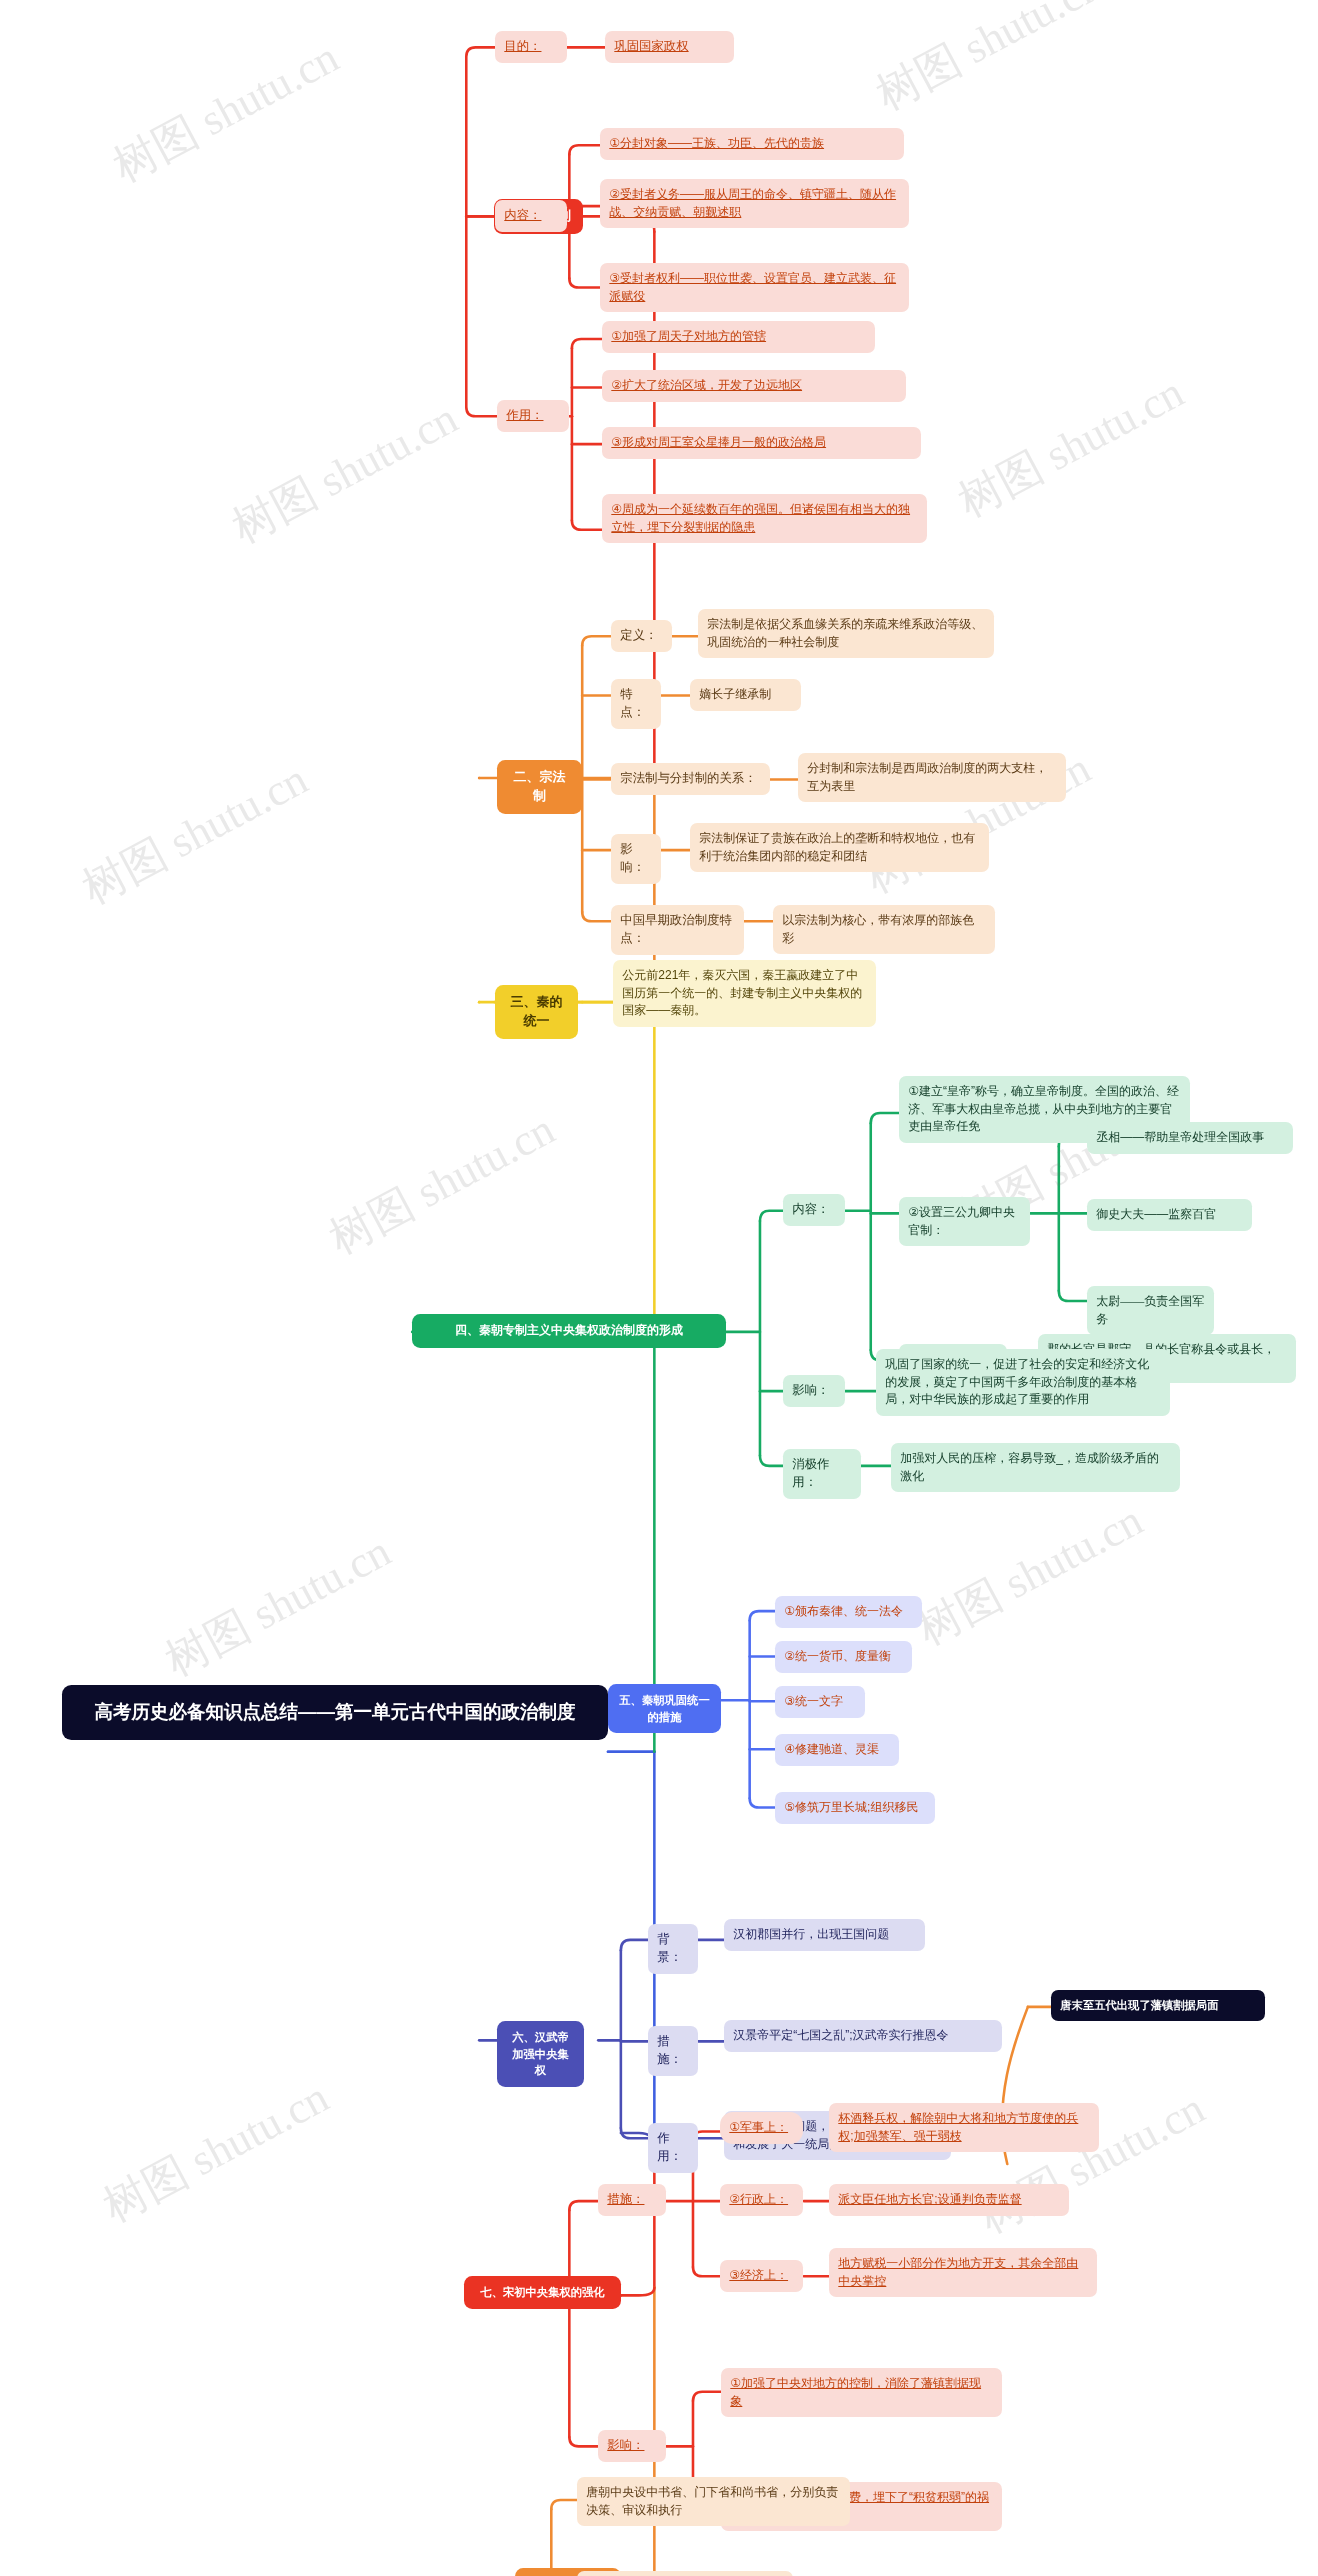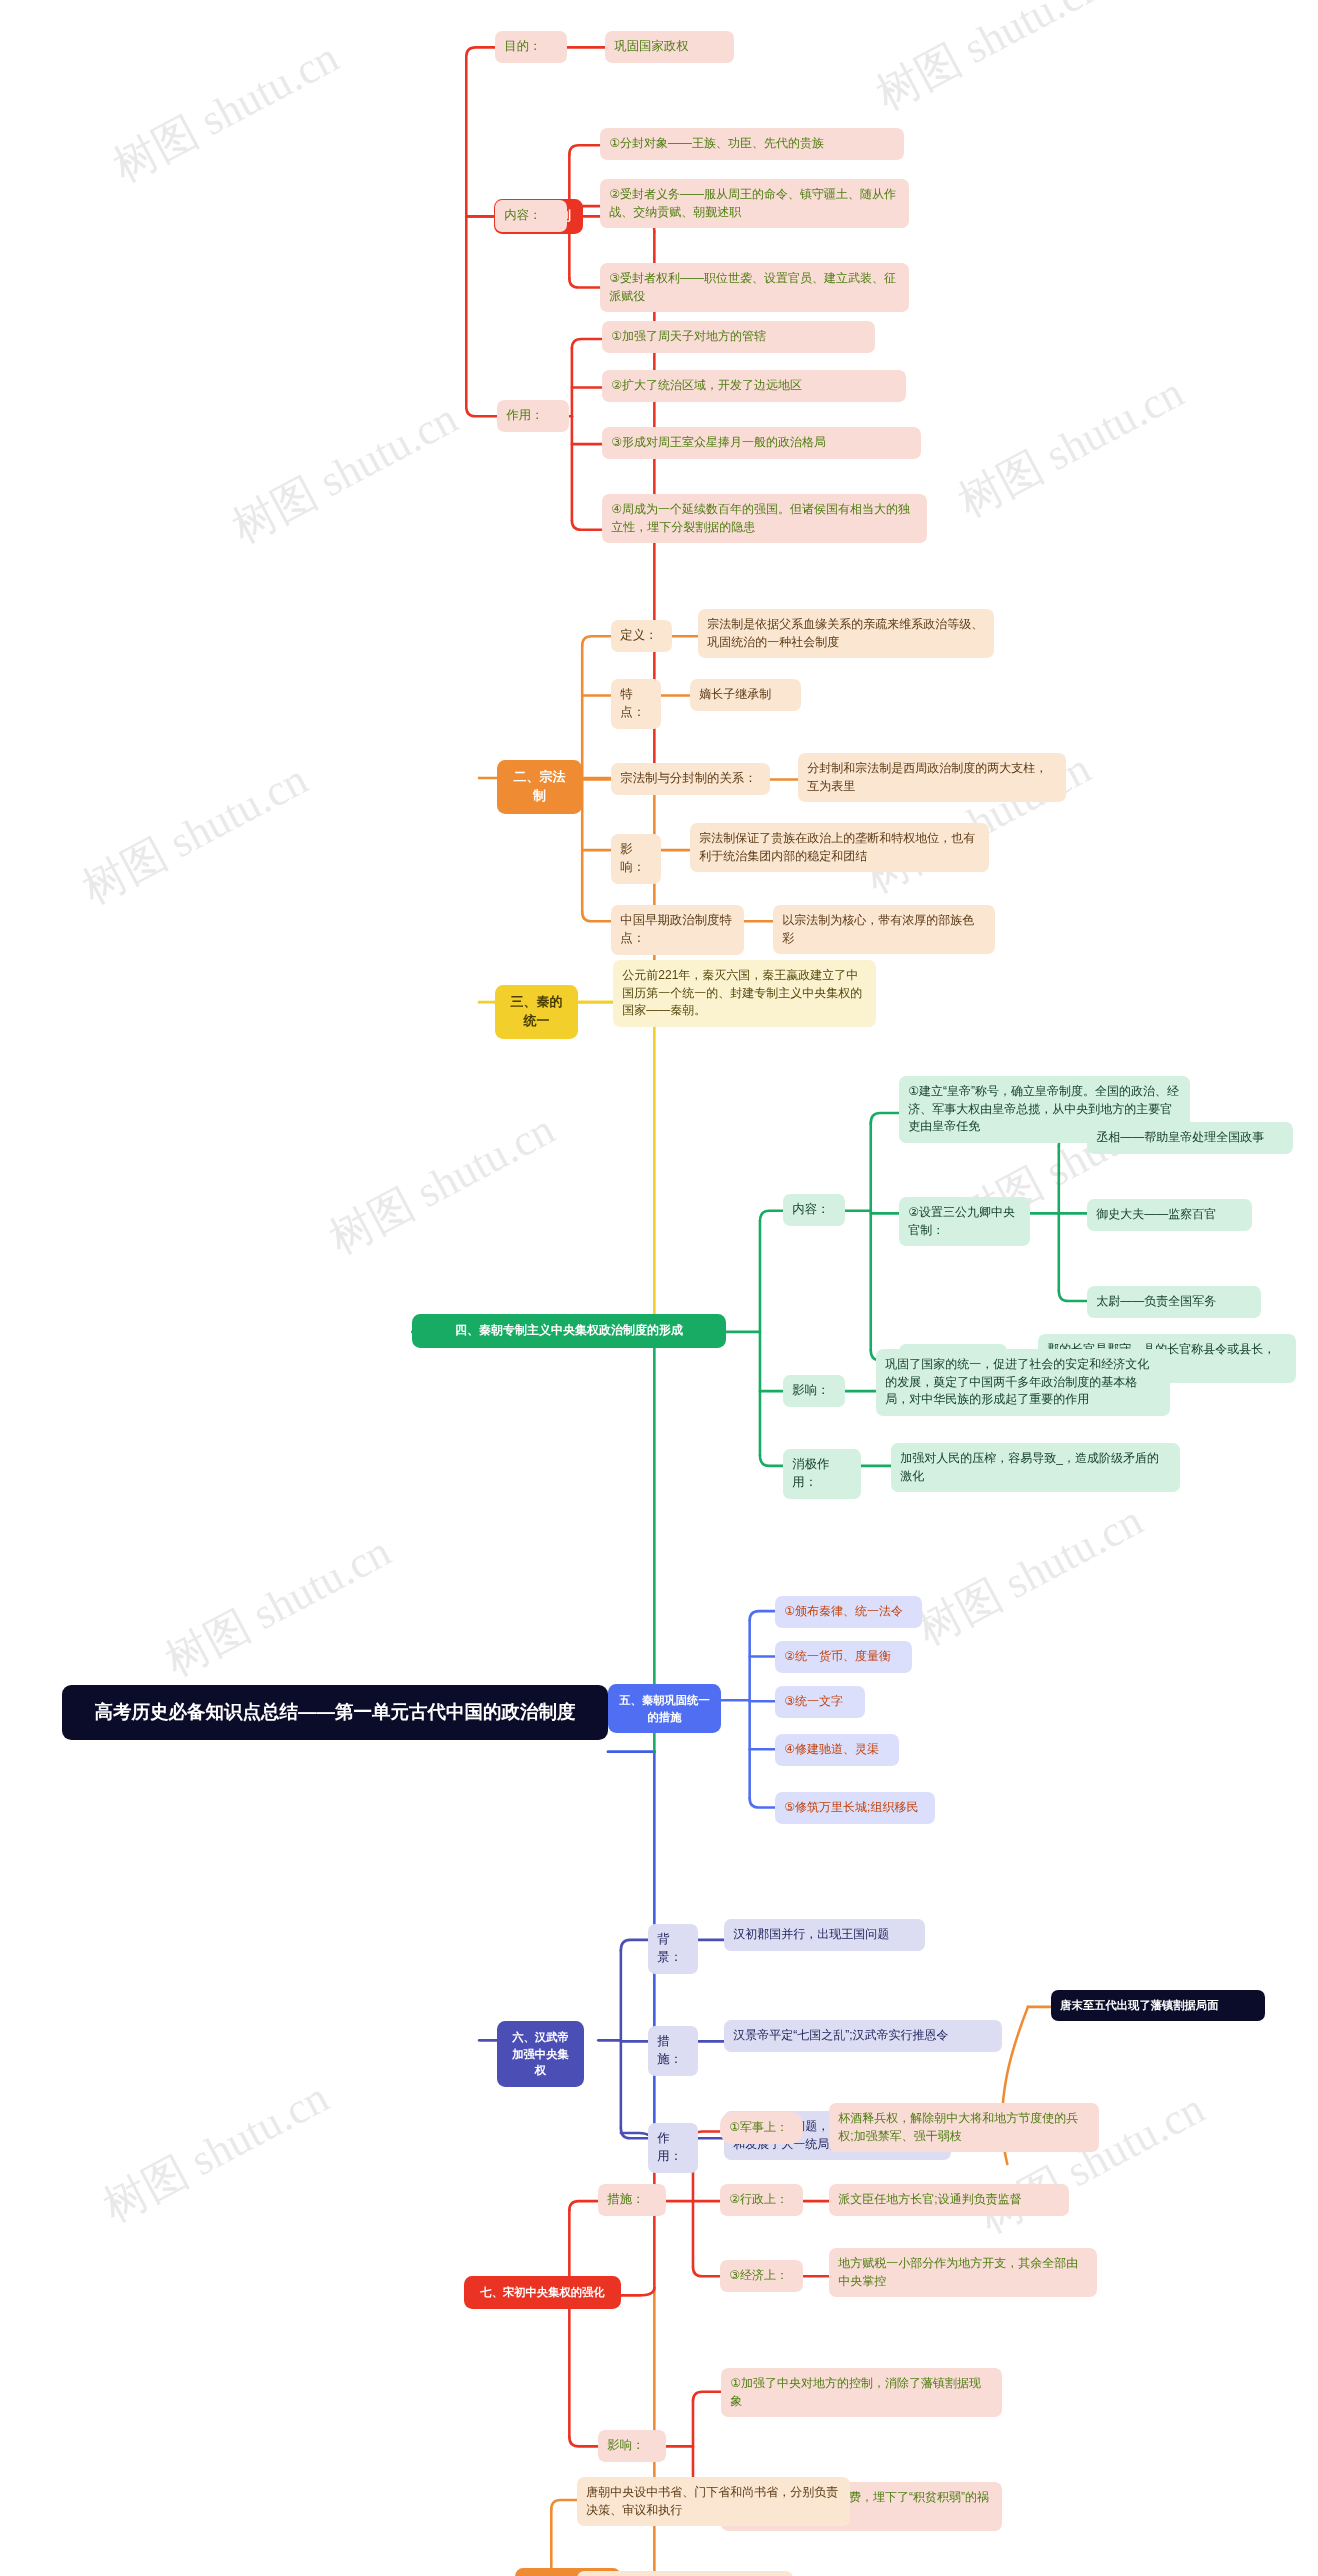--- a/index.html
+++ b/index.html
@@ -55,21 +55,21 @@
   .c-red    { background:#ea3323; }
   .c-orange { background:#ef8b32; }
   .c-yellow { background:#f2cf2a; color:#4a3c00 !important; }
   .c-green  { background:#17ab63; }
   .c-blue   { background:#4f6ef2; }
   .c-indigo { background:#4b4fb5; }
   .c-red2   { background:#ea3323; }
   .c-orange2{ background:#ef8b32; }
 
   
-  .t-red    { background:#fadcd7; color:#4d7c0f; }
+  .t-red    { background:#fadcd7; color:#c2410c;text-decoration:underline; }
   .t-orange { background:#fbe6d2; color:#5a3a15; }
   .t-yellow { background:#fbf3cf; color:#54460a; }
   .t-green  { background:#d3f0e0; color:#16402c; }
   .t-blue   { background:#dcdffb; color:#c2410c; }
   .t-indigo { background:#dcdcf2; color:#22255e; }
   .t-dark   { background:#0b0c2a; color:#ffffff; font-weight:bold; }
 
   .small { font-size: 12.4px; }
   .tiny  { font-size: 12px; }
 
@@ -330,21 +330,21 @@
 
   <div class="node b1 c-green" style="left:412px; top:1314px; width:314px; font-size:12px;">四、秦朝专制主义中央集权政治制度的形成</div>
 
   <div class="node t-green small" style="left:783px; top:1194px; width:62px;">内容：</div>
   <div class="node t-green tiny" style="left:899px; top:1076px; width:291px;">①建立“皇帝”称号，确立皇帝制度。全国的政治、经济、军事大权由皇帝总揽，从中央到地方的主要官吏由皇帝任免</div>
   <div class="node t-green tiny" style="left:899px; top:1197px; width:131px;">②设置三公九卿中央官制：</div>
   <div class="node t-green tiny" style="left:899px; top:1344px; width:108px;">③在地方推行郡县制：</div>
 
   <div class="node t-green tiny" style="left:1087px; top:1122px; width:206px;">丞相——帮助皇帝处理全国政事</div>
   <div class="node t-green tiny" style="left:1087px; top:1199px; width:165px;">御史大夫——监察百官</div>
-  <div class="node t-green tiny" style="left:1087px; top:1286px; width:174px;">太尉——负责全国军务</div>
+  <div class="node t-green tiny" style="left:1087px; top:1286px; width:127px;font-family:Liberation Serif, serif;">太尉——负责全国军务</div>
 
   <div class="node t-green tiny" style="left:1038px; top:1334px; width:258px;">郡的长官是郡守，县的长官称县令或县长，均由皇帝直接任免</div>
 
   <div class="node t-green small" style="left:783px; top:1375px; width:62px;">影响：</div>
   <div class="node t-green tiny" style="left:876px; top:1349px; width:294px;">巩固了国家的统一，促进了社会的安定和经济文化的发展，奠定了中国两千多年政治制度的基本格局，对中华民族的形成起了重要的作用</div>
 
   <div class="node t-green small" style="left:783px; top:1449px; width:78px;">消极作用：</div>
   <div class="node t-green tiny" style="left:891px; top:1443px; width:289px;">加强对人民的压榨，容易导致_，造成阶级矛盾的激化</div>
 
   <div class="node b1 c-blue" style="left:608px; top:1684px; width:113px; font-size:11.3px;">五、秦朝巩固统一的措施</div>

